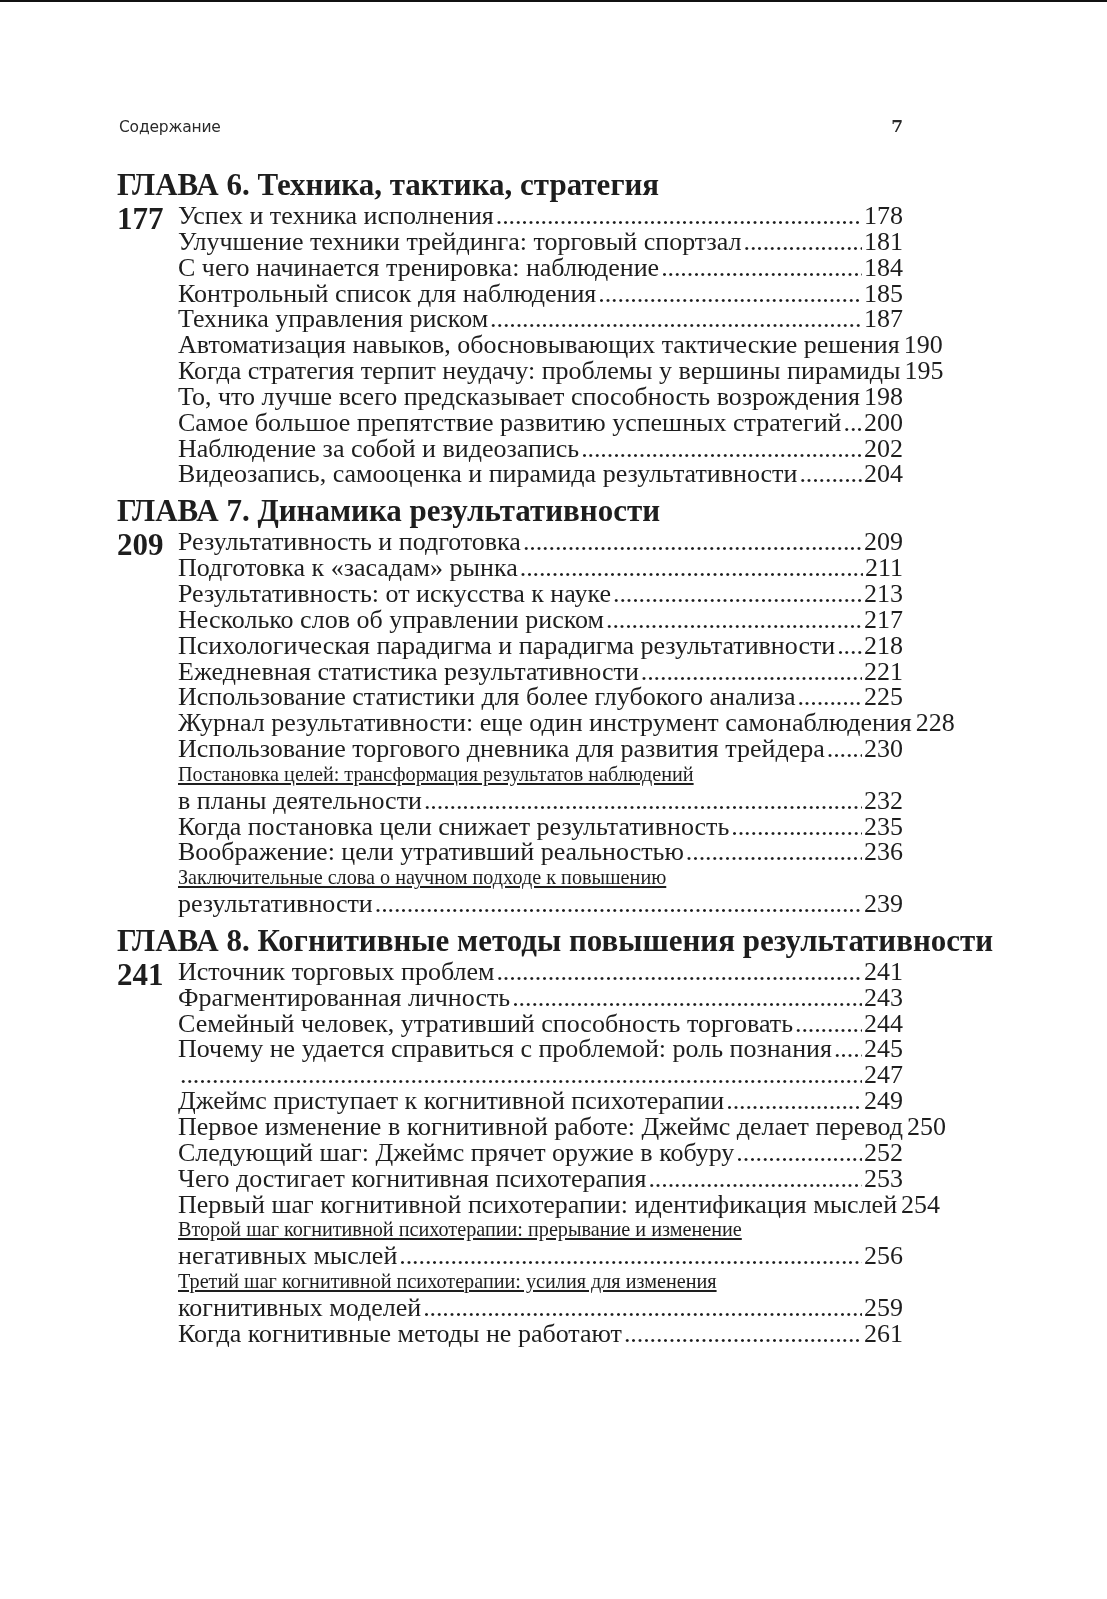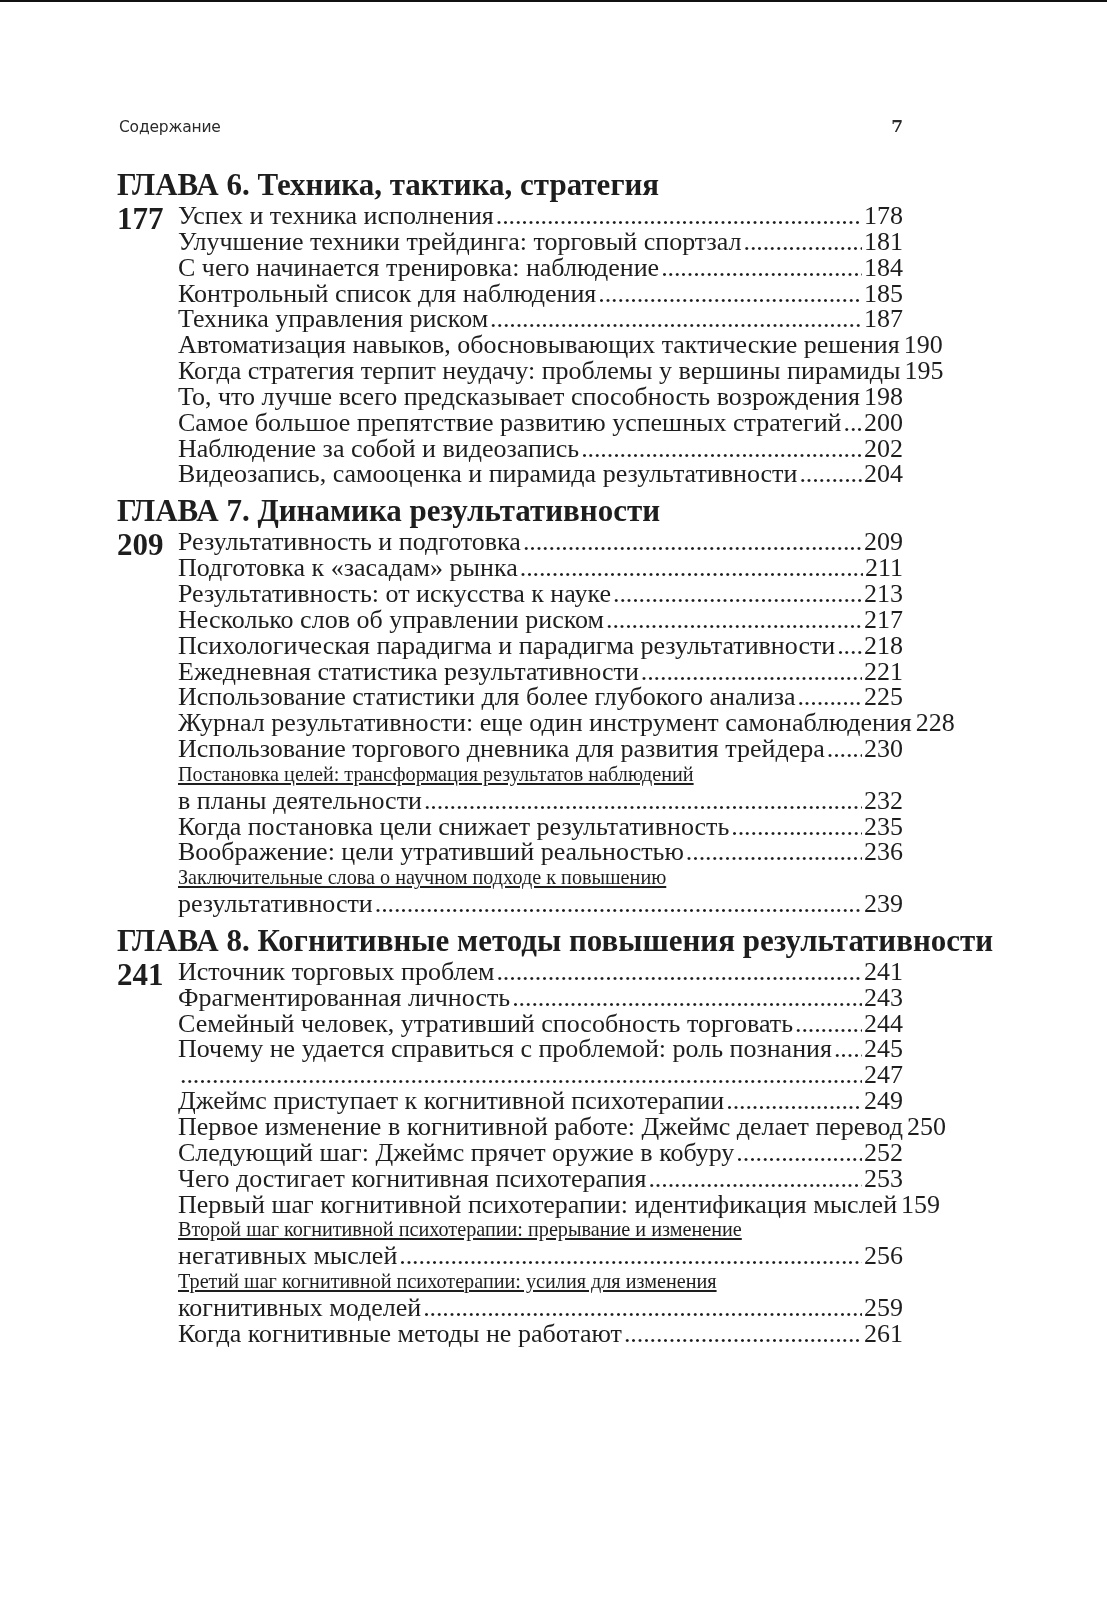--- a/index.html
+++ b/index.html
@@ -230,21 +230,21 @@
             <span class="pg">252</span>
           </div>
           <div class="it-row">
             <span>Чего достигает когнитивная психотерапия</span>
             <span class="leader"></span>
             <span class="pg">253</span>
           </div>
           <div class="it-row">
             <span>Первый шаг когнитивной психотерапии: идентификация мыслей</span>
             <span class="leader"></span>
-            <span class="pg">159</span>
+            <span class="pg">254</span>
           </div>
           <div class="wrap-line">Второй шаг когнитивной психотерапии: прерывание и изменение</div>
           <div class="it-row">
             <span>негативных мыслей</span>
             <span class="leader"></span>
             <span class="pg">256</span>
           </div>
           <div class="wrap-line">Третий шаг когнитивной психотерапии: усилия для изменения</div>
           <div class="it-row">
             <span>когнитивных моделей</span>

